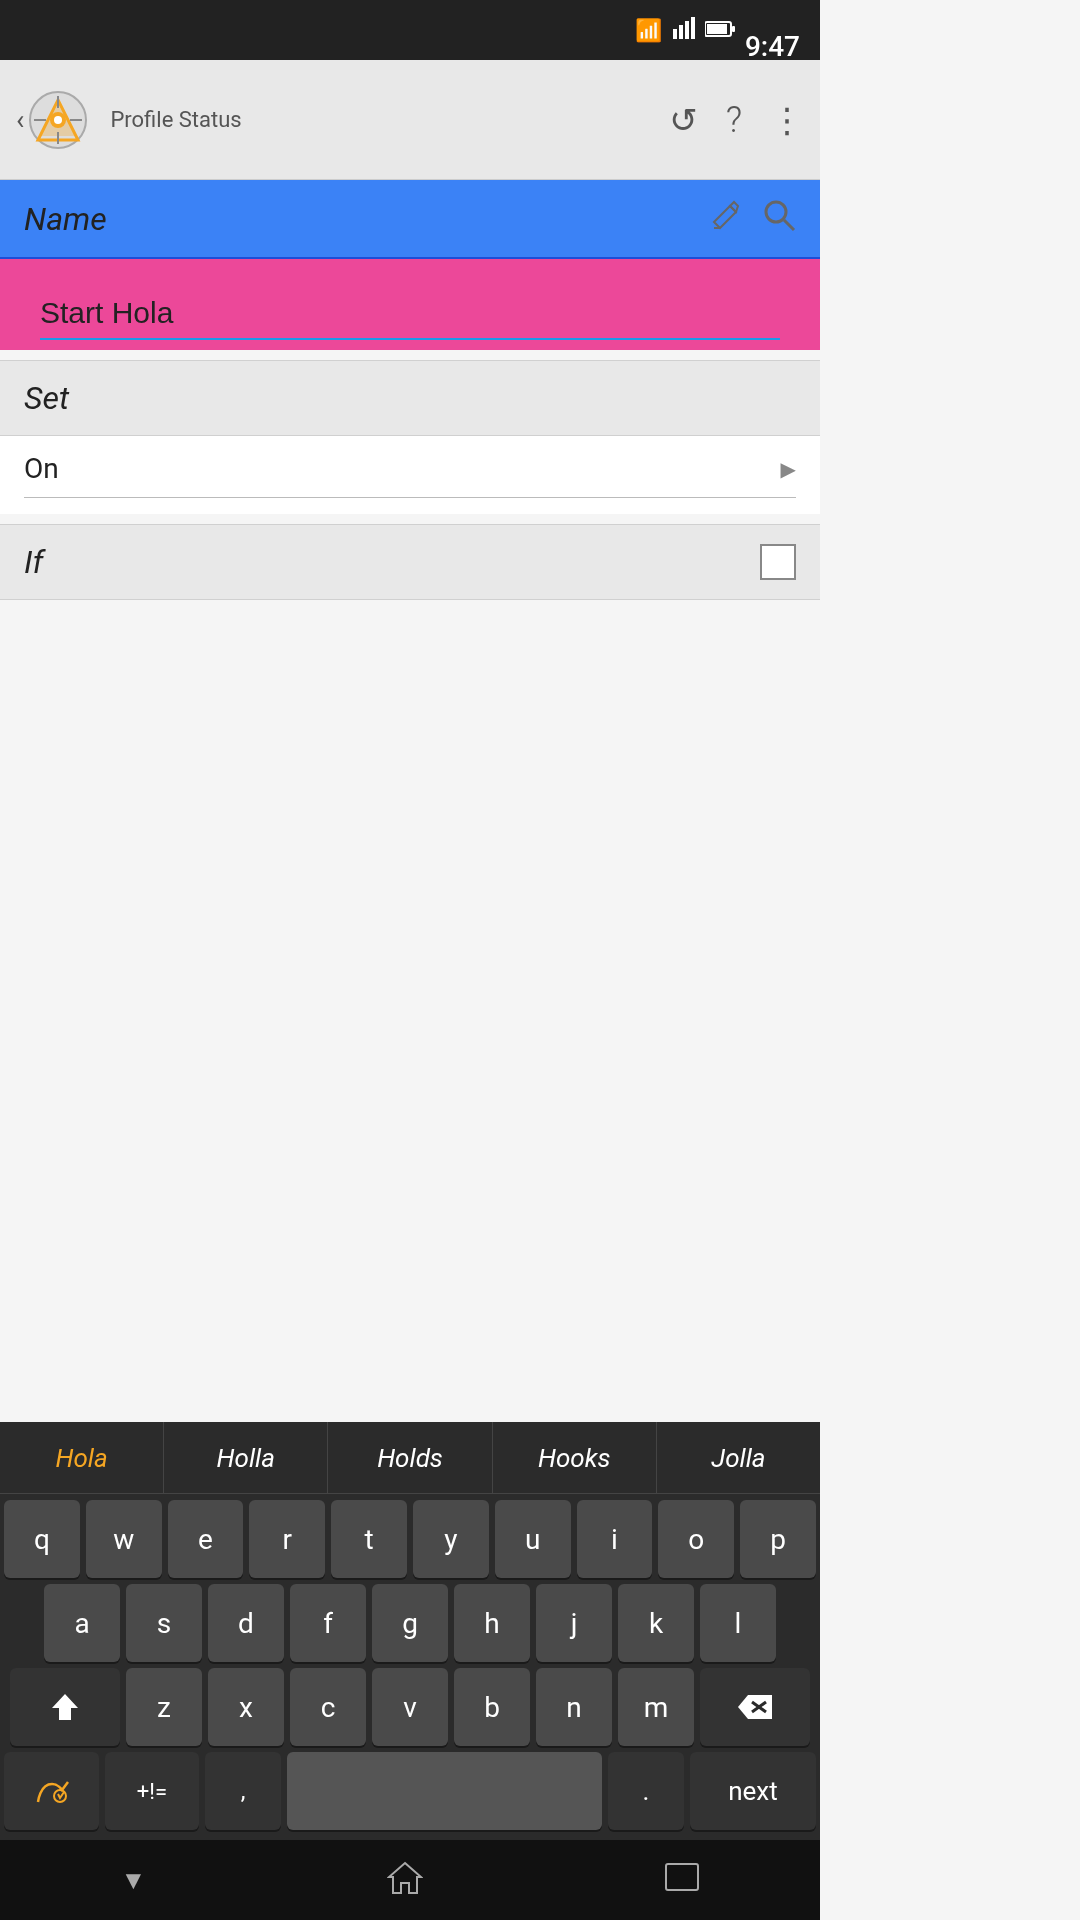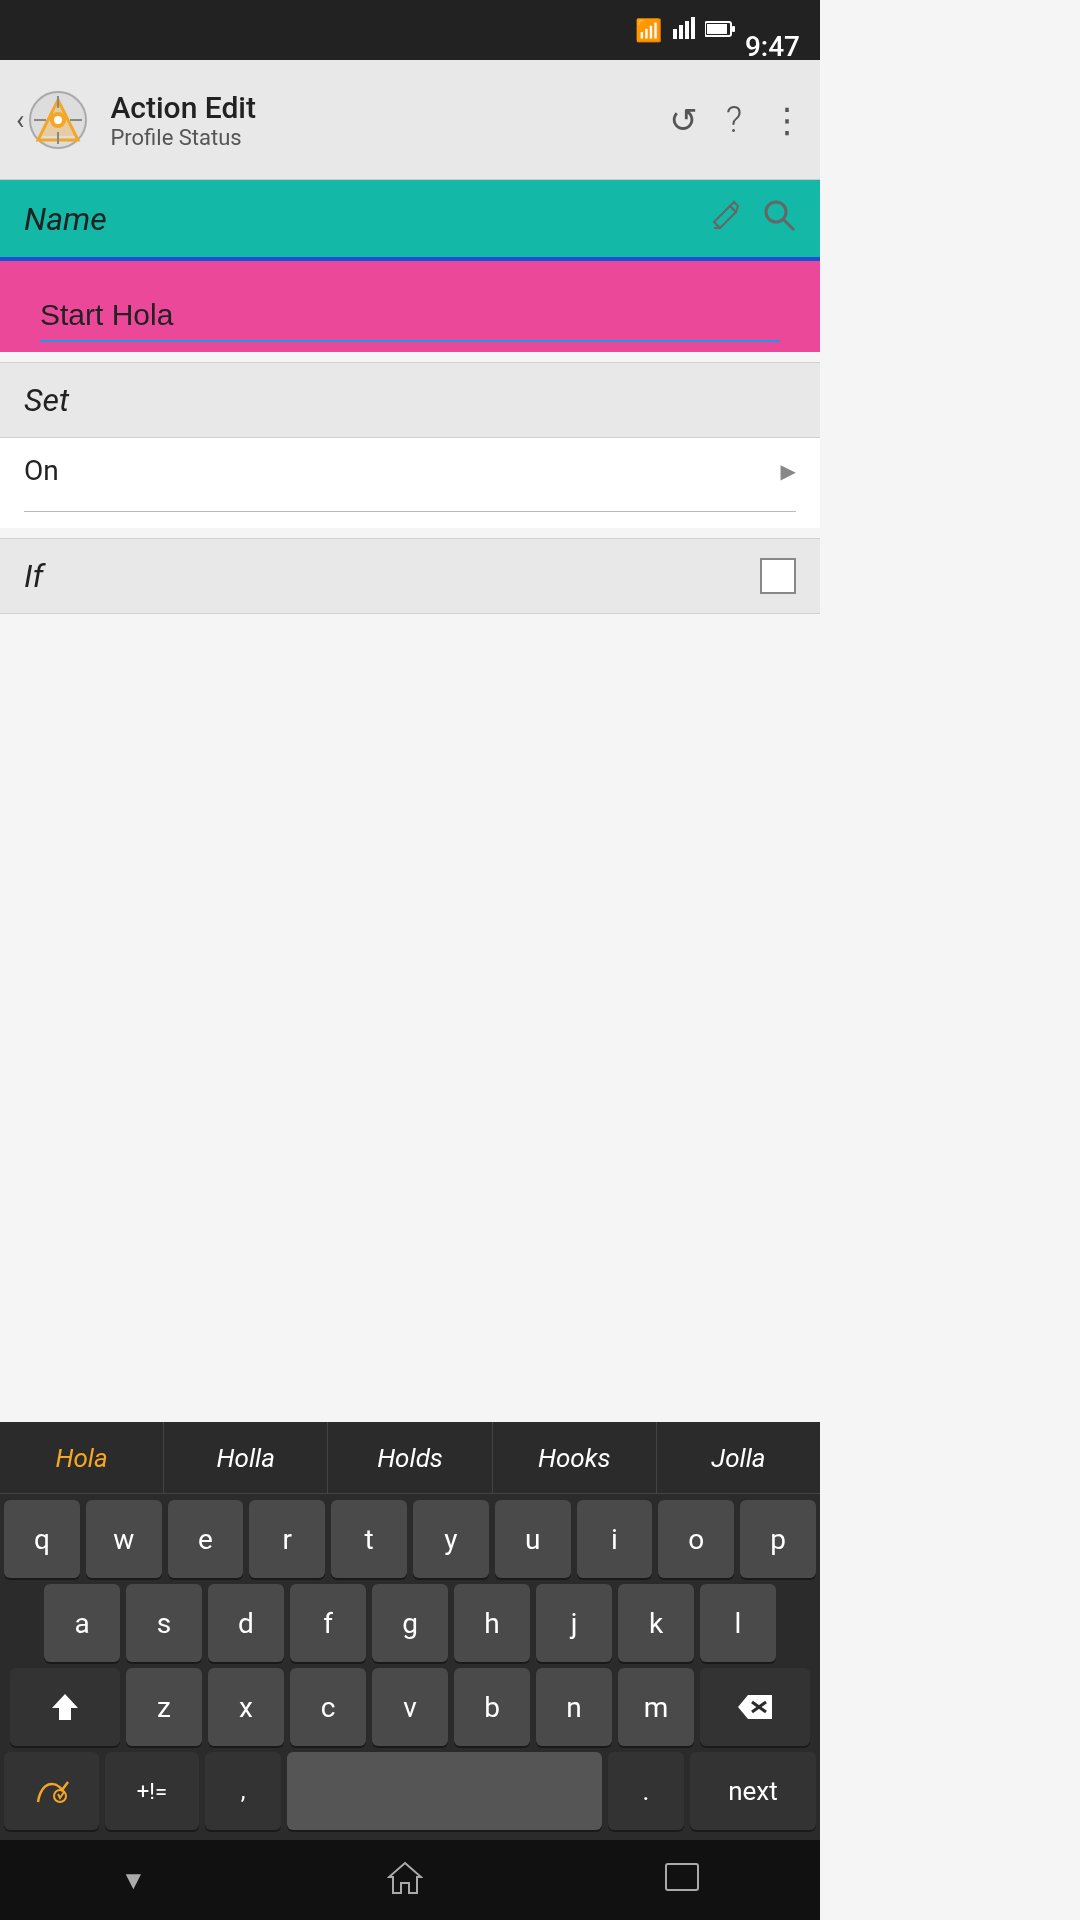--- a/index.html
+++ b/index.html
@@ -91,26 +91,26 @@
       cursor: pointer;
     }
 
     
     .content {
       background: #f5f5f5;
     }
 
     
     .section-header {
-      background: #14b8a6;
+      background: #3b82f6;
       padding: 18px 24px;
       display: flex;
       align-items: center;
       justify-content: space-between;
-      border-bottom: 4px solid #1d4ed8;
+      border-bottom: 2px solid #1d4ed8;
     }
     .section-label {
       font-size: 32px;
       font-style: italic;
       color: #222;
     }
     .section-actions {
       display: flex;
       gap: 20px;
     }
@@ -149,21 +149,21 @@
     }
     .set-content {
       background: white;
       padding: 16px 24px;
     }
     .dropdown-row {
       display: flex;
       align-items: center;
       justify-content: space-between;
       border-bottom: 1px solid #bbb;
-      padding-bottom: 24px;
+      padding-bottom: 12px;
       cursor: pointer;
     }
     .dropdown-value {
       font-size: 28px;
       color: #222;
     }
     .dropdown-arrow {
       color: #888;
       font-size: 20px;
     }
@@ -354,21 +354,20 @@
         <circle cx="30" cy="30" r="8" fill="#f5a623"></circle>
         <circle cx="30" cy="30" r="4" fill="white"></circle>
         <line x1="30" y1="6" x2="30" y2="18" stroke="#888" stroke-width="2"></line>
         <line x1="30" y1="42" x2="30" y2="54" stroke="#888" stroke-width="2"></line>
         <line x1="6" y1="30" x2="18" y2="30" stroke="#888" stroke-width="2"></line>
         <line x1="42" y1="30" x2="54" y2="30" stroke="#888" stroke-width="2"></line>
       </svg>
     </div>
   </div>
   <div class="app-title-group">
-    <div class="app-title">Action Edit</div>
     <div class="app-subtitle">Profile Status</div>
   </div>
   <div class="app-bar-actions">
     <span class="app-bar-action">↺</span>
     <span class="app-bar-action" style="font-size:36px; font-weight:300;">?</span>
     <span class="app-bar-action">⋮</span>
   </div>
 </div>
 
 <div class="content">

